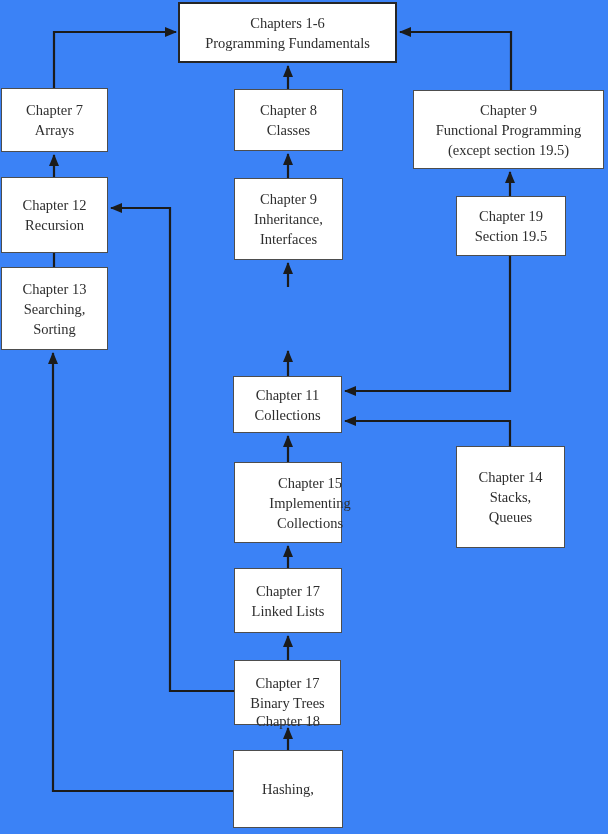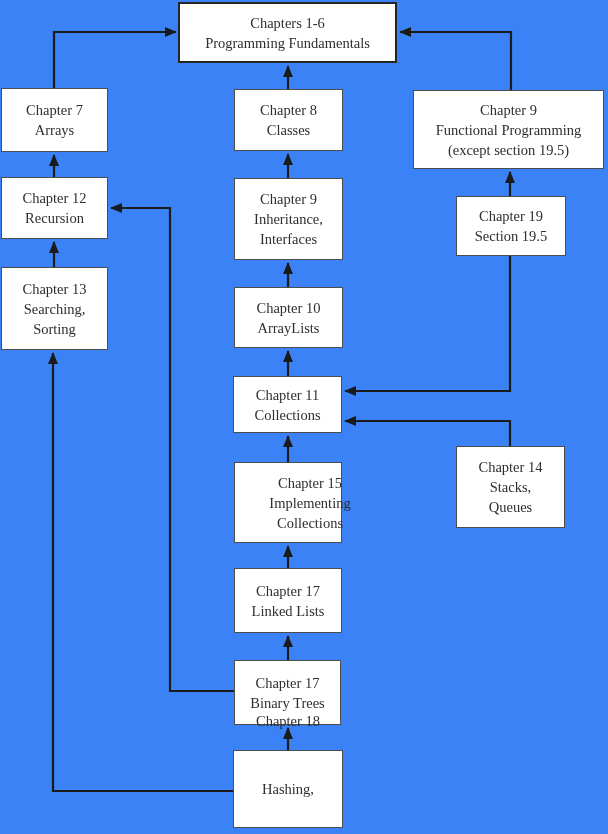--- a/index.html
+++ b/index.html
@@ -29,33 +29,33 @@
     color: #2e2e2e;
     font-size: 14.5px;
     line-height: 20px;
   }
   .node span { display: block; white-space: nowrap; }
   .node.root { border: 2px solid #262626; }
 
   
   #n-root   { left: 178px; top: 2px;   width: 219px; height: 61px; }
   #n-ch7    { left: 1px;   top: 88px;  width: 107px; height: 64px; }
-  #n-ch12   { left: 1px;   top: 177px; width: 107px; height: 62px; }
+  #n-ch12   { left: 1px;   top: 177px; width: 107px; height: 76px; }
   #n-ch13   { left: 1px;   top: 267px; width: 107px; height: 83px; }
   #n-ch8    { left: 234px; top: 89px;  width: 109px; height: 62px; }
   #n-ch9i   { left: 234px; top: 178px; width: 109px; height: 82px; }
   #n-ch10   { left: 234px; top: 287px; width: 109px; height: 61px; }
   #n-ch11   { left: 233px; top: 376px; width: 109px; height: 57px; }
   #n-ch15   { left: 234px; top: 462px; width: 108px; height: 81px; padding-left: 44px; }
   #n-ch16   { left: 234px; top: 568px; width: 108px; height: 65px; }
   #n-ch17   { left: 234px; top: 660px; width: 107px; height: 65px; text-align: right; }
   #n-ch18   { left: 233px; top: 750px; width: 110px; height: 78px; gap: 48px; }
   #n-ch9f   { left: 413px; top: 90px;  width: 191px; height: 79px; }
   #n-ch19   { left: 456px; top: 196px; width: 110px; height: 60px; }
-  #n-ch14   { left: 456px; top: 446px; width: 109px; height: 82px; }
+  #n-ch14   { left: 456px; top: 446px; width: 109px; height: 102px; }
 </style>
 </head>
 <body>
 
 <div class="stage">
 
   <svg class="edges" viewBox="0 0 608 834" xmlns="http://www.w3.org/2000/svg">
     <defs>
       <marker id="arrow" viewBox="0 0 12 10" refX="11" refY="5" markerWidth="12" markerHeight="10" markerUnits="userSpaceOnUse" orient="auto">
         <path d="M0,0 L12,5 L0,10 Z" fill="#1b1b1b"></path>
@@ -107,24 +107,20 @@
     <span>Chapter 8</span>
     <span>Classes</span>
   </div>
 
   <div class="node" id="n-ch9i">
     <span>Chapter 9</span>
     <span>Inheritance,</span>
     <span>Interfaces</span>
   </div>
 
-  <div class="node" id="n-ch10">
-    <span>Chapter 10</span>
-    <span>ArrayLists</span>
-  </div>
 
   <div class="node" id="n-ch11">
     <span>Chapter 11</span>
     <span>Collections</span>
   </div>
 
   <div class="node" id="n-ch15">
     <span>Chapter 15</span>
     <span>Implementing</span>
     <span>Collections</span>

